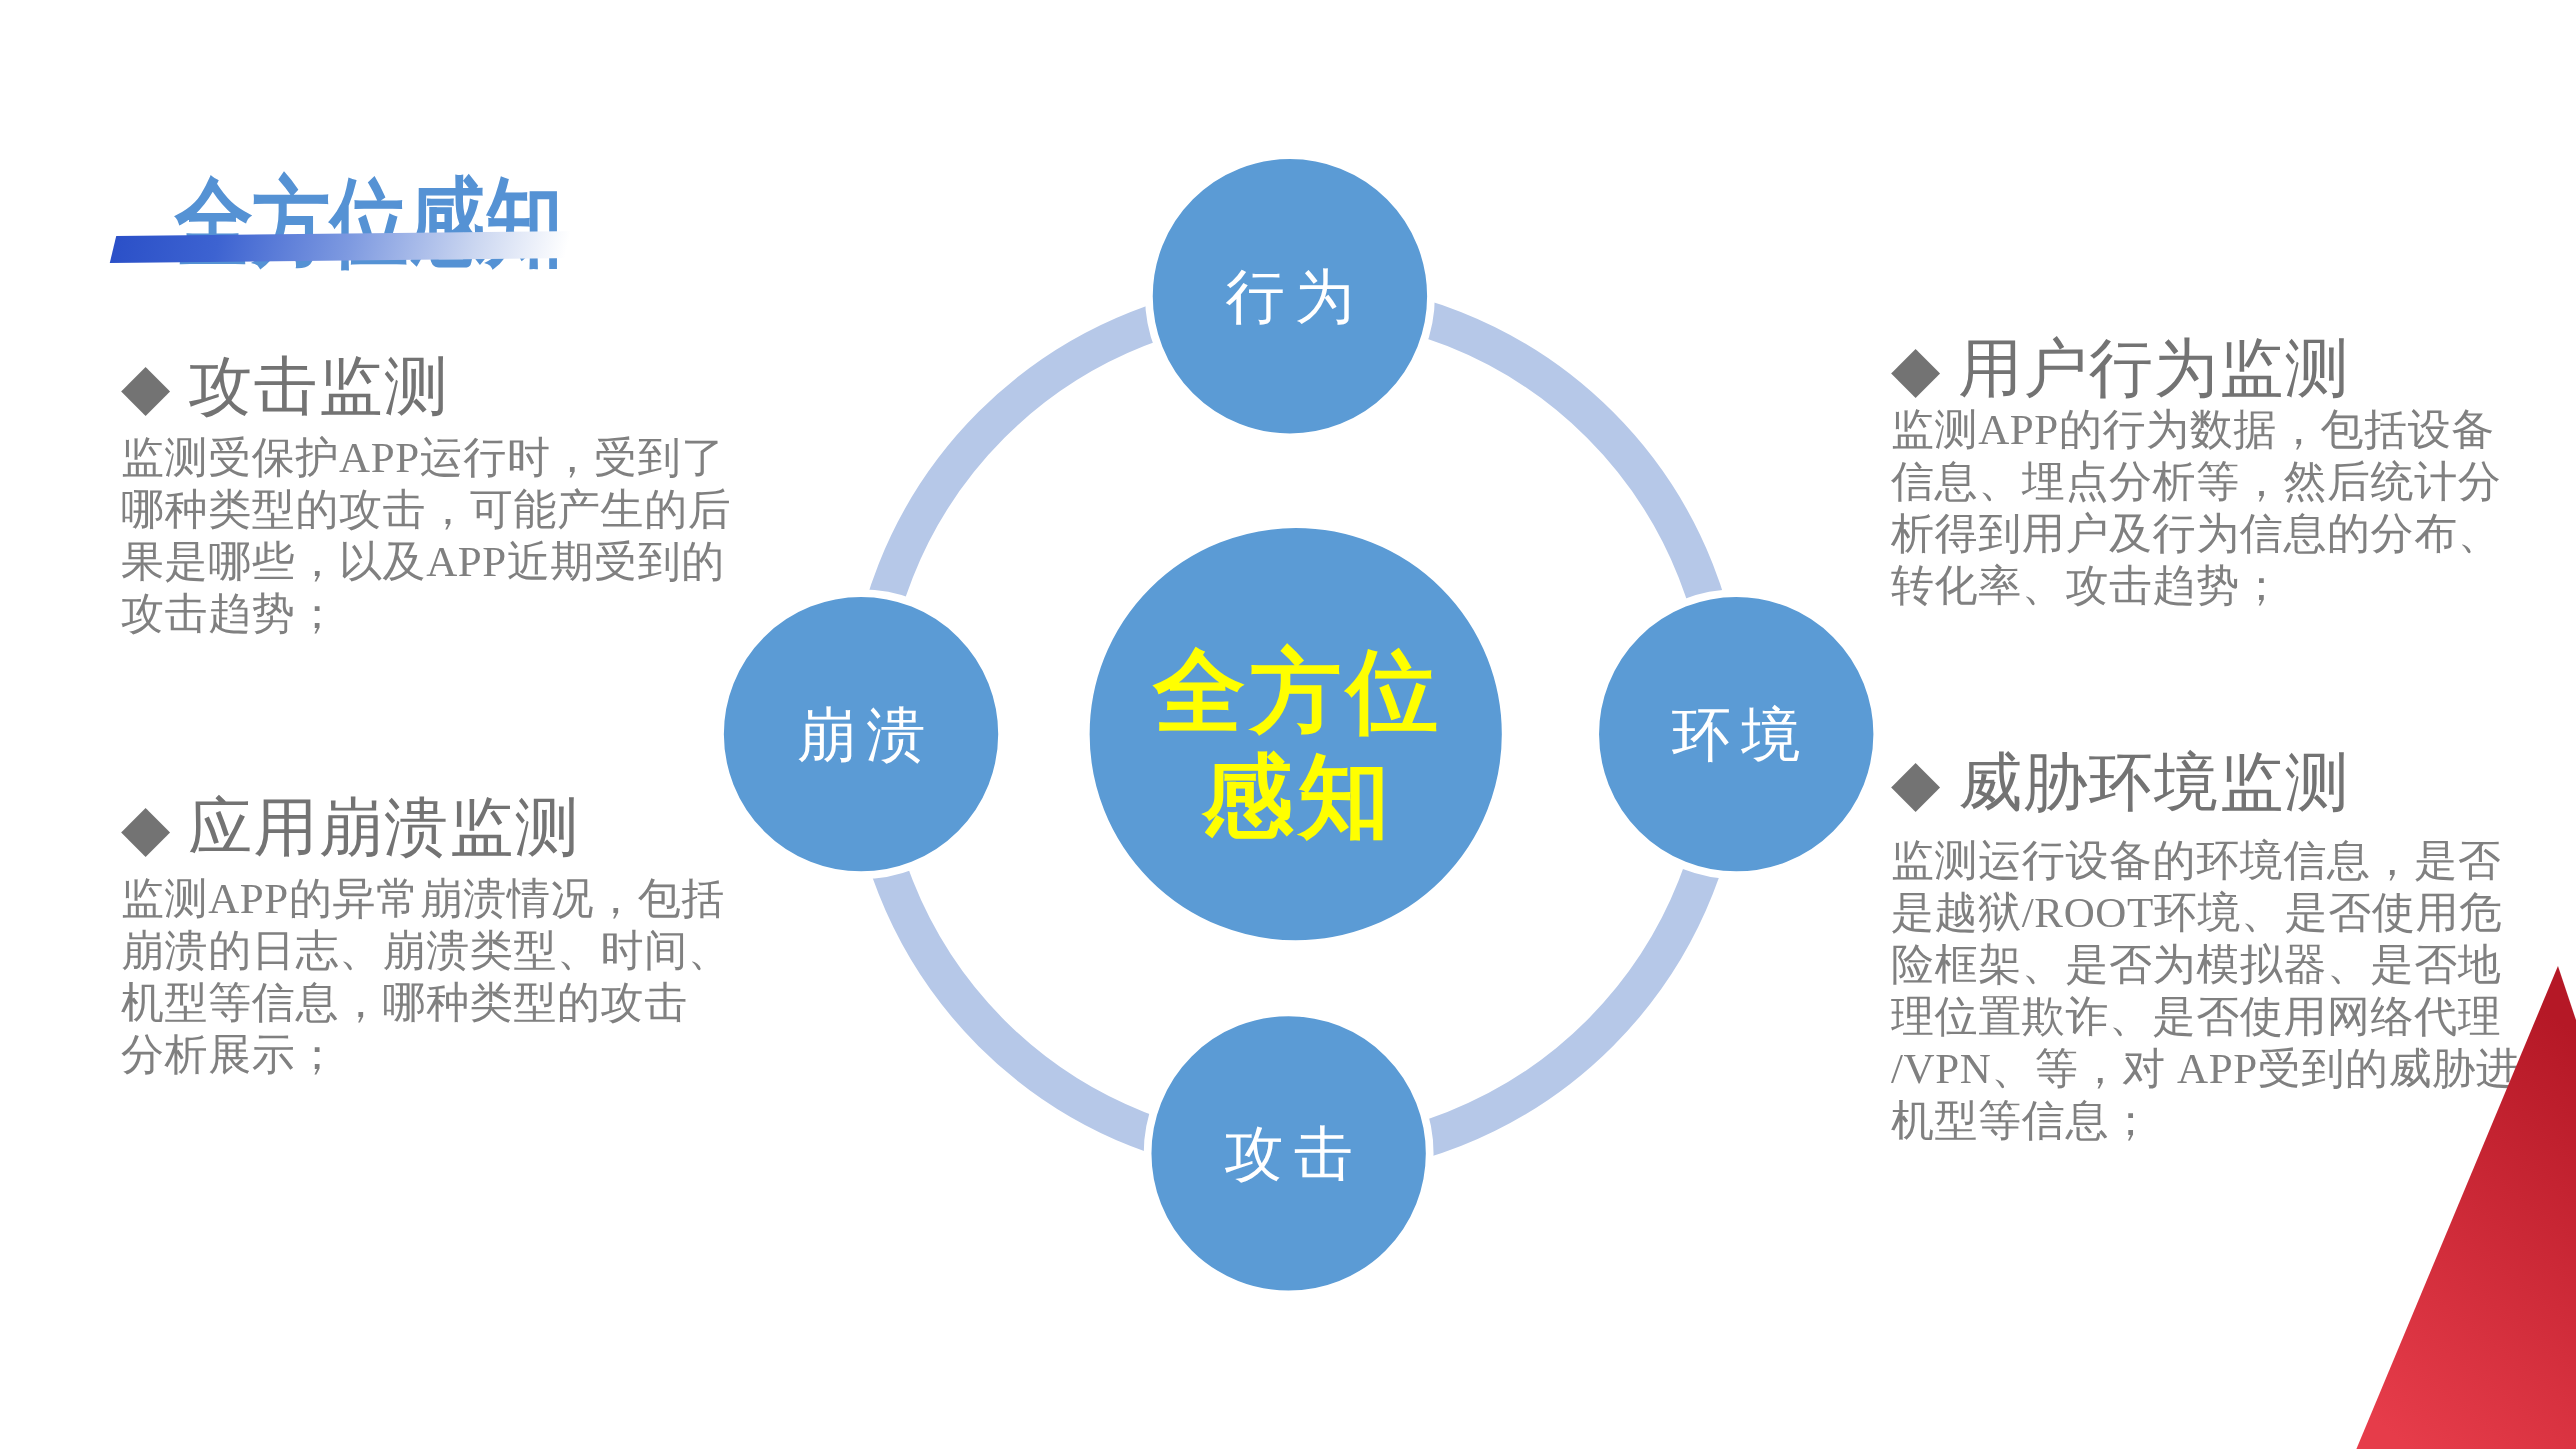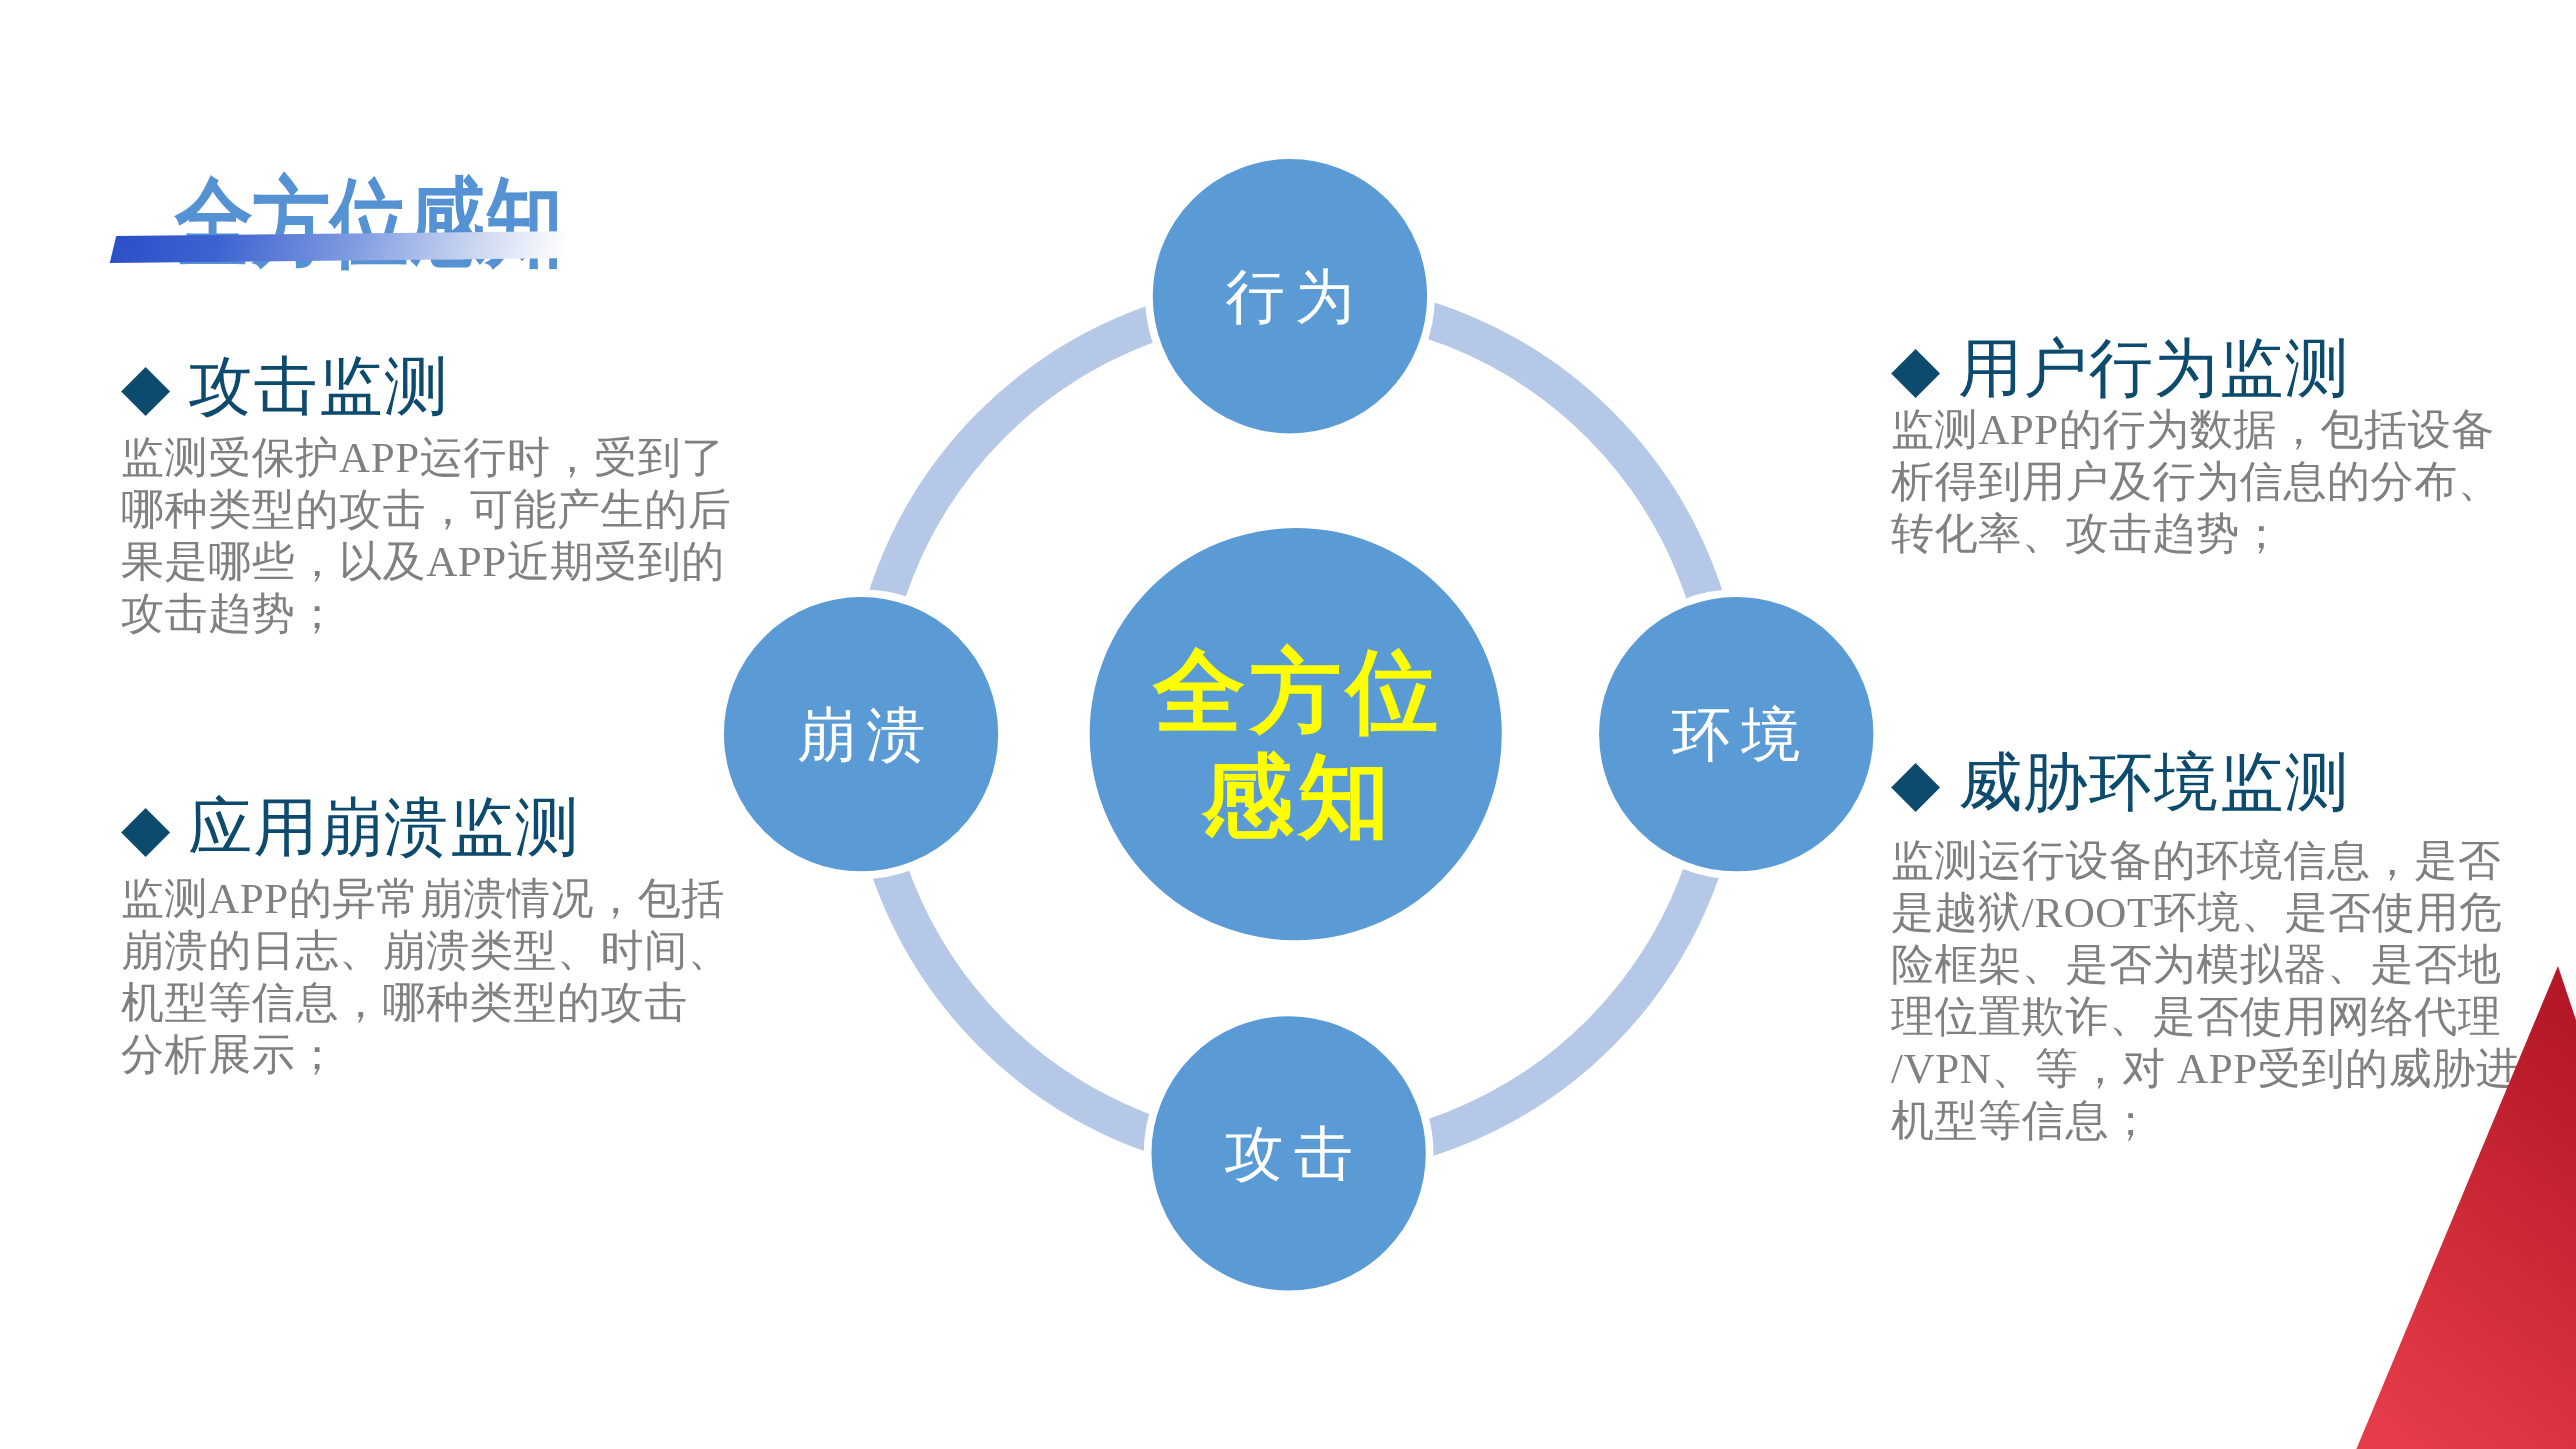--- a/index.html
+++ b/index.html
@@ -19,21 +19,21 @@
   }
   .title-underline{
     position:absolute;left:113px;top:236px;width:469px;height:27px;
     background:linear-gradient(90deg,#2b50c8 0%,#3d63d1 22%,#7d99e0 50%,#cdd8f1 78%,#ffffff 97%);
     transform:rotate(-0.6deg) skewX(-14deg);transform-origin:0 50%;
   }
   
   .sec{position:absolute;white-space:nowrap;}
   .sec-heading{
     font-family:"Liberation Serif","DejaVu Serif",serif;
-    font-size:64px;line-height:64px;letter-spacing:1.3px;color:#0c4a6e;
+    font-size:64px;line-height:64px;letter-spacing:1.3px;color:#737373;
   }
   .bullet{display:inline-block;margin-right:16.7px;}
   .sec-body{margin-top:13px;}
   .sec-line{
     font-family:"Liberation Serif","DejaVu Serif",serif;
     font-size:43px;line-height:52px;letter-spacing:0.6px;color:#808080;
   }
   #sec-attack{left:121px;top:355px;}
   #sec-crash{left:121px;top:796px;}
   #sec-behavior{left:1891px;top:337px;}
@@ -76,20 +76,21 @@
       <div class="sec-line">崩溃的日志、崩溃类型、时间、</div>
       <div class="sec-line">机型等信息，哪种类型的攻击</div>
       <div class="sec-line">分析展示；</div>
     </div>
   </section>
 
   <section class="sec" id="sec-behavior">
     <div class="sec-heading"><span class="bullet">◆</span><span>用户行为监测</span></div>
     <div class="sec-body">
       <div class="sec-line">监测APP的行为数据，包括设备</div>
+      <div class="sec-line">信息、埋点分析等，然后统计分</div>
       <div class="sec-line">析得到用户及行为信息的分布、</div>
       <div class="sec-line">转化率、攻击趋势；</div>
     </div>
   </section>
 
   <section class="sec" id="sec-threat">
     <div class="sec-heading"><span class="bullet">◆</span><span>威胁环境监测</span></div>
     <div class="sec-body">
       <div class="sec-line">监测运行设备的环境信息，是否</div>
       <div class="sec-line">是越狱/ROOT环境、是否使用危</div>

